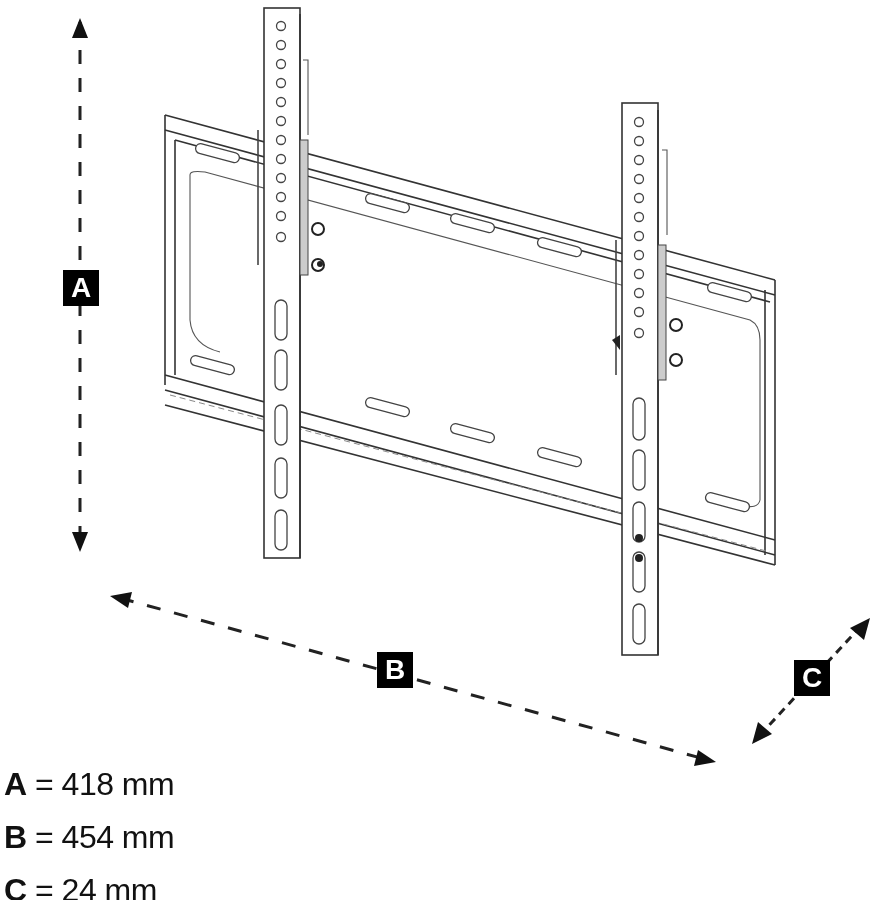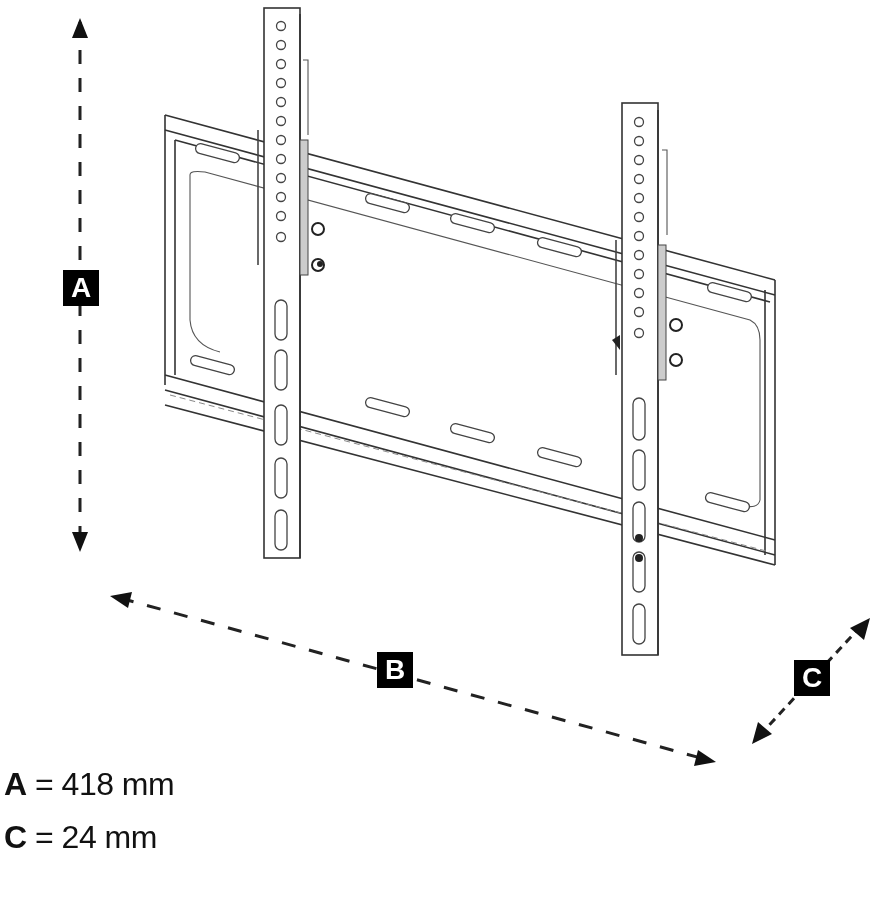--- a/index.html
+++ b/index.html
@@ -147,17 +147,22 @@
 <div class="label-box" style="left:377px; top:652px; width:36px;">B</div>
 <div class="label-box" style="left:794px; top:660px;">C</div>
 
 <div class="dims">
   <div class="dim-row">
     <span class="dim-letter">A</span>
     <span>=</span>
     <span>418 mm</span>
   </div>
   <div class="dim-row">
+    <span class="dim-letter">B</span>
+    <span>=</span>
+    <span>454 mm</span>
+  </div>
+  <div class="dim-row">
     <span class="dim-letter">C</span>
     <span>=</span>
     <span>24 mm</span>
   </div>
 </div>
 
 </body></html>

